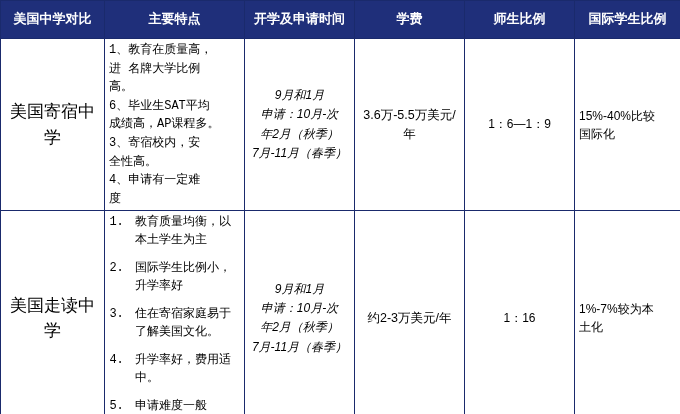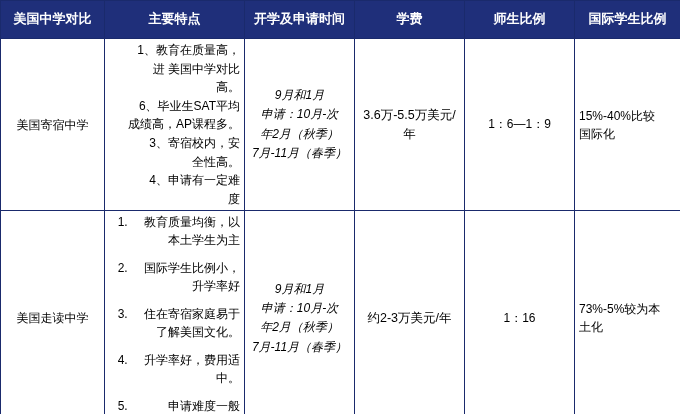--- a/index.html
+++ b/index.html
@@ -46,29 +46,30 @@
   }
   .col-a { width: 104px; }
   .col-b { width: 140px; }
   .col-c { width: 110px; }
   .col-d { width: 110px; }
   .col-e { width: 110px; }
   .col-f { width: 106px; }
 
   td.rowhead {
     text-align: center;
-    font-size: 12px;
+    font-size: 17px;
     line-height: 1.5;
   }
   td.feature {
     font-size: 12px;
     line-height: 1.55;
-    text-align: right;
+    text-align: left;
     vertical-align: top;
     padding-top: 8px;
+    font-family: Liberation Mono, monospace;
   }
   td.feature.mid {
     vertical-align: middle;
     padding-top: 2px;
   }
   td.time {
     text-align: center;
     font-size: 12px;
     line-height: 1.6;
     font-style: italic;
@@ -128,21 +129,21 @@
         <th>师生比例</th>
         <th>国际学生比例</th>
       </tr>
     </thead>
     <tbody>
       <tr>
         <td class="rowhead">美国寄宿中学</td>
         <td class="feature">
           <div class="plain-lines">
             <div>1、教育在质量高，</div>
-            <div>进  美国中学对比</div>
+            <div>进  名牌大学比例</div>
             <div>高。</div>
             <div>6、毕业生SAT平均</div>
             <div>成绩高，AP课程多。</div>
             <div>3、寄宿校内，安</div>
             <div>全性高。</div>
             <div>4、申请有一定难</div>
             <div>度</div>
           </div>
         </td>
         <td class="time">
@@ -171,19 +172,19 @@
         </td>
         <td class="time">
           <div>9月和1月</div>
           <div>申请：10月-次</div>
           <div>年2月（秋季）</div>
           <div>7月-11月（春季）</div>
         </td>
         <td class="fee">约2-3万美元/年</td>
         <td class="ratio">1：16</td>
         <td class="intl">
-          <div>73%-5%较为本</div>
+          <div>1%-7%较为本</div>
           <div>土化</div>
         </td>
       </tr>
     </tbody>
   </table>
 </div>
 
 </body></html>

